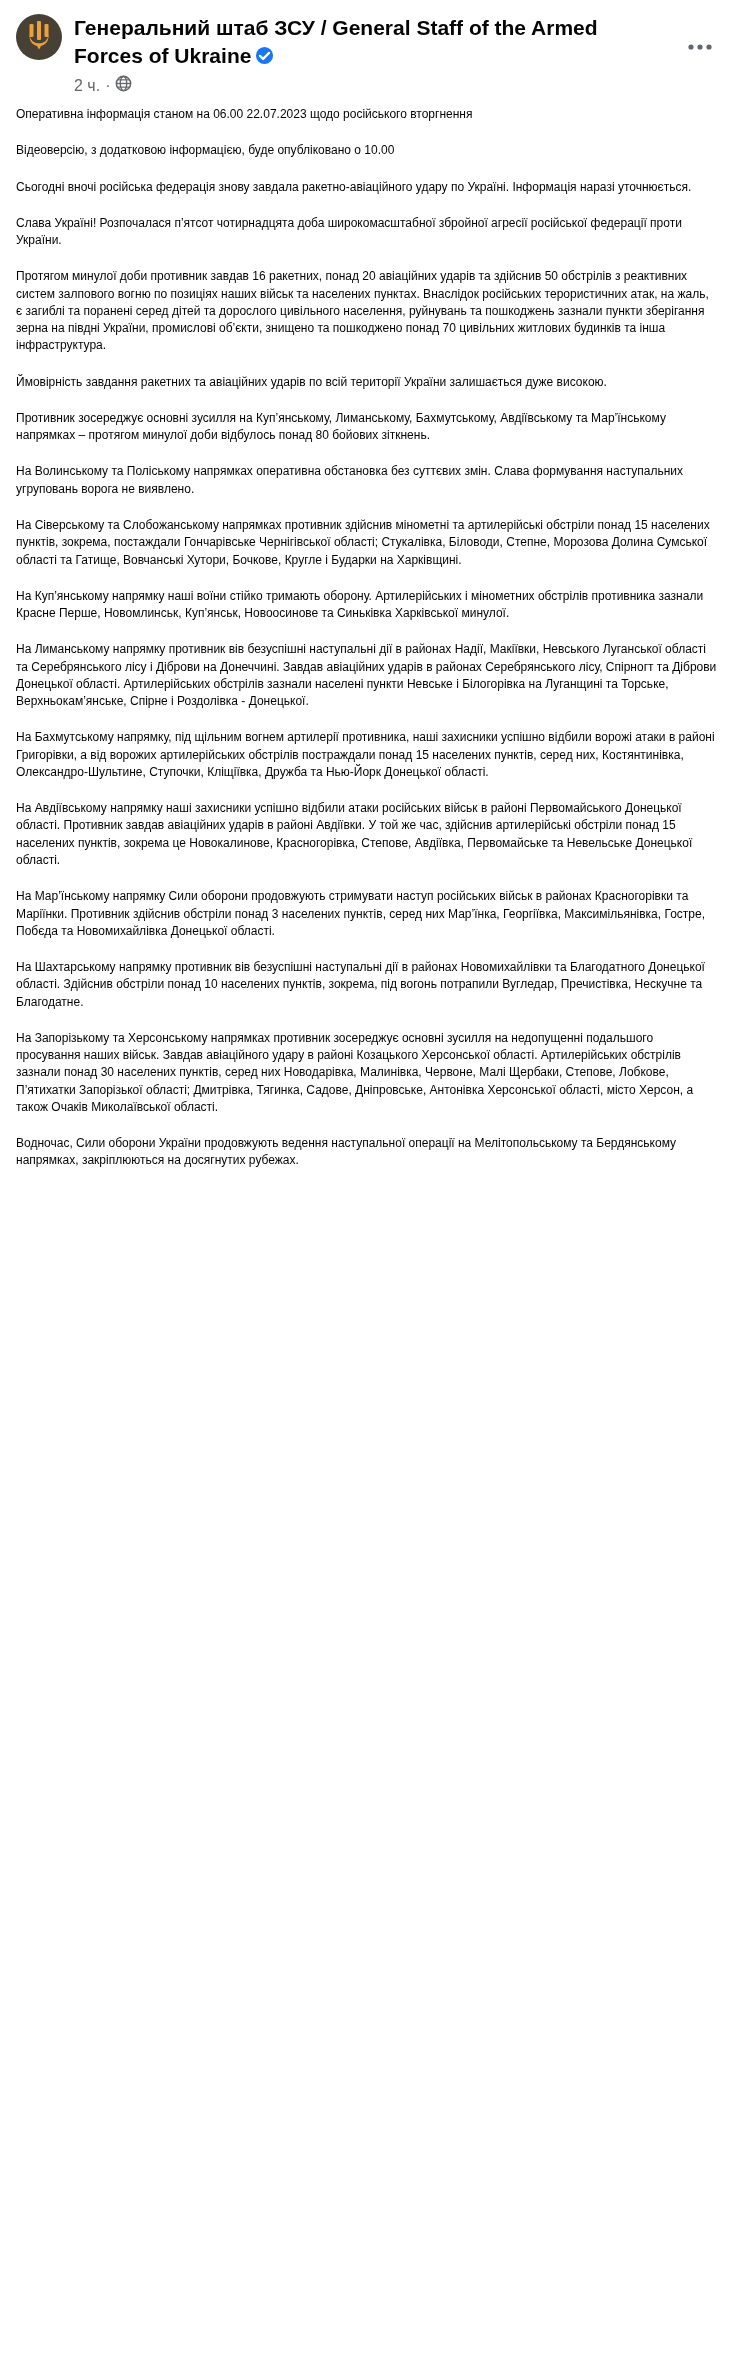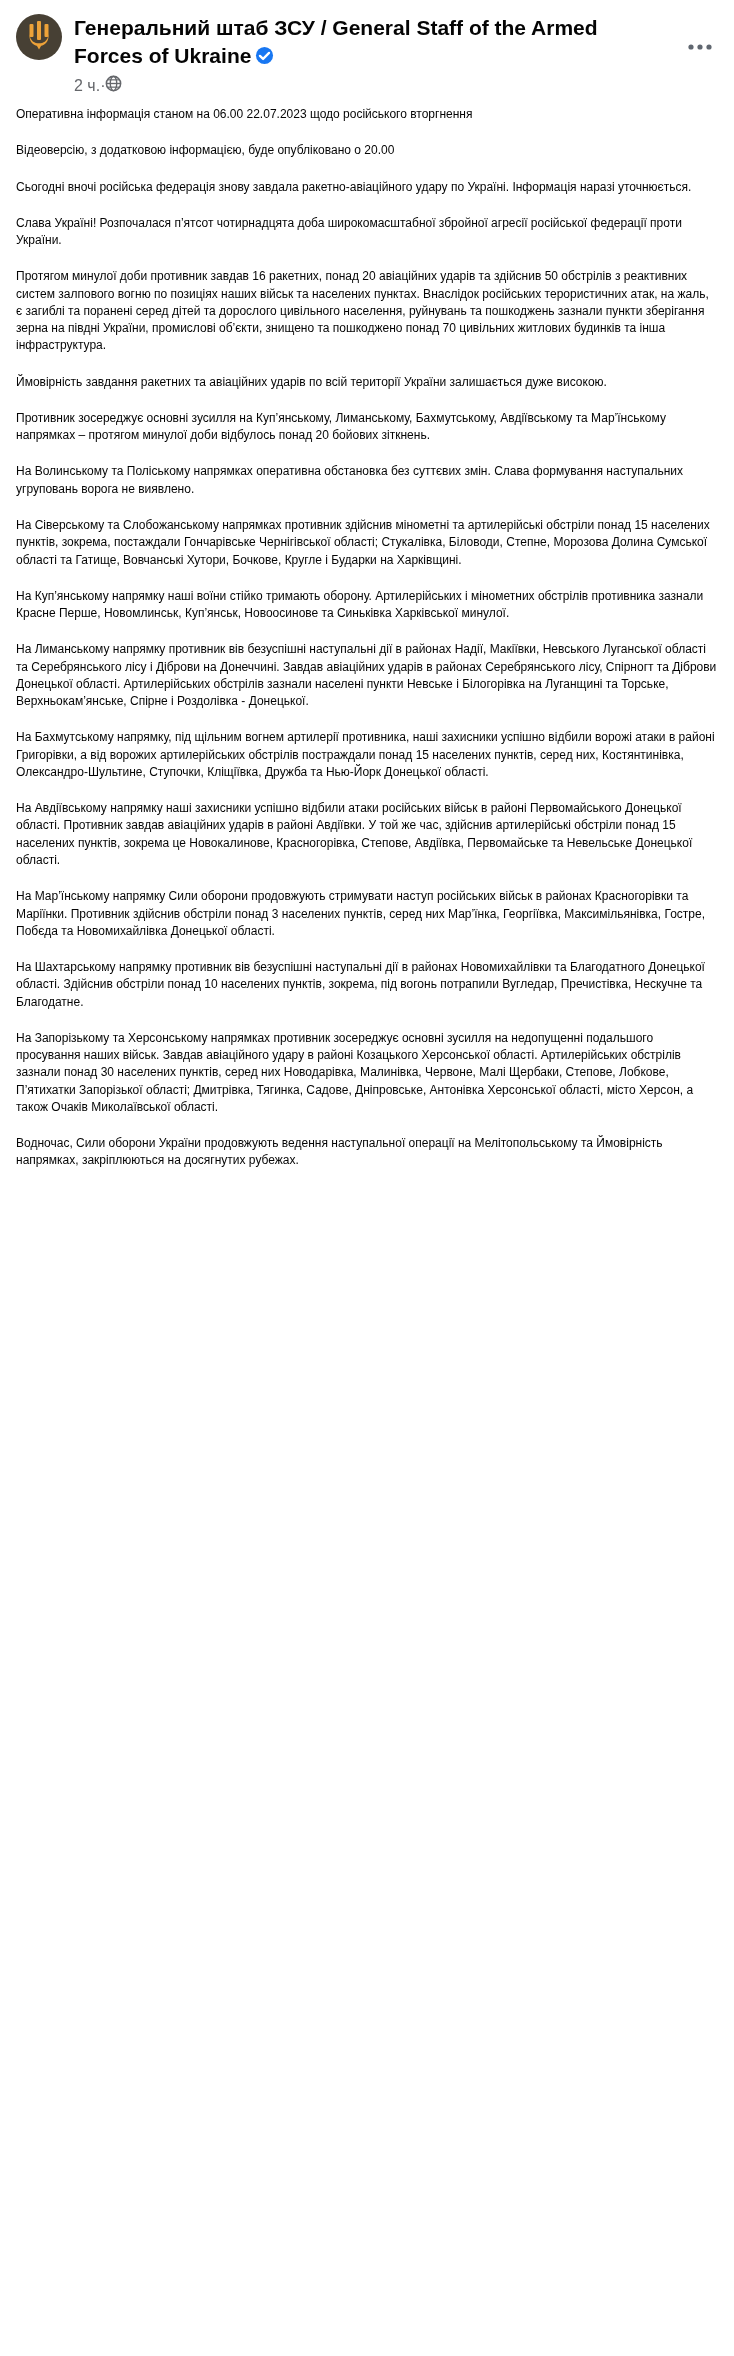--- a/index.html
+++ b/index.html
@@ -24,21 +24,21 @@
   .header-info { margin-left: 12px; flex: 1 1 auto; padding-right: 60px; }
   .page-name {
     font-weight: bold; font-size: 21px; line-height: 28px; color: #050505;
     cursor: pointer;
   }
   .verified {
     display: inline-block; vertical-align: -2px; margin-left: 4px;
   }
   .meta {
     margin-top: 3px; font-size: 16px; color: #65676b;
-    display: flex; align-items: center; 
+    display: flex; align-items: center; gap: 5px;
   }
   .meta .ts { cursor: pointer; }
   .options-btn {
     position: absolute; right: 0; top: 14px;
     width: 36px; height: 36px; border: none; background: transparent;
     display: flex; align-items: center; justify-content: center;
     border-radius: 50%; cursor: pointer; color: #606770;
   }
 
   
@@ -96,33 +96,33 @@
           <circle cx="13" cy="4" r="2.6" fill="#606770"></circle>
           <circle cx="22" cy="4" r="2.6" fill="#606770"></circle>
         </svg>
       </span>
     </button>
   </div>
 
   <div class="post-body">
     <div>
         <p class="post-par">Оперативна інформація станом на 06.00 22.07.2023 щодо російського вторгнення</p>
-        <p class="post-par">Відеоверсію, з додатковою інформацією, буде опубліковано о 20.00</p>
+        <p class="post-par">Відеоверсію, з додатковою інформацією, буде опубліковано о 10.00</p>
         <p class="post-par">Сьогодні вночі російська федерація знову завдала ракетно-авіаційного удару по Україні. Інформація наразі уточнюється.</p>
         <p class="post-par">Слава Україні! Розпочалася п’ятсот чотирнадцята доба широкомасштабної збройної агресії російської федерації проти України.</p>
         <p class="post-par">Протягом минулої доби противник завдав 16 ракетних, понад 20 авіаційних ударів та здійснив 50 обстрілів з реактивних систем залпового вогню по позиціях наших військ та населених пунктах. Внаслідок російських терористичних атак, на жаль, є загиблі та поранені серед дітей та дорослого цивільного населення, руйнувань та пошкоджень зазнали пункти зберігання зерна на півдні України, промислові об’єкти, знищено та пошкоджено понад 70 цивільних житлових будинків та інша інфраструктура.</p>
         <p class="post-par">Ймовірність завдання ракетних та авіаційних ударів по всій території України залишається дуже високою.</p>
-        <p class="post-par">Противник зосереджує основні зусилля на Куп’янському, Лиманському, Бахмутському, Авдіївському та Мар’їнському напрямках – протягом минулої доби відбулось понад 20 бойових зіткнень.</p>
+        <p class="post-par">Противник зосереджує основні зусилля на Куп’янському, Лиманському, Бахмутському, Авдіївському та Мар’їнському напрямках – протягом минулої доби відбулось понад 80 бойових зіткнень.</p>
         <p class="post-par">На Волинському та Поліському напрямках оперативна обстановка без суттєвих змін. Слава формування наступальних угруповань ворога не виявлено.</p>
         <p class="post-par">На Сіверському та Слобожанському напрямках противник здійснив мінометні та артилерійські обстріли понад 15 населених пунктів, зокрема, постаждали Гончарівське Чернігівської області; Стукалівка, Біловоди, Степне, Морозова Долина Сумської області та Гатище, Вовчанські Хутори, Бочкове, Кругле і Бударки на Харківщині.</p>
         <p class="post-par">На Куп’янському напрямку наші воїни стійко тримають оборону. Артилерійських і мінометних обстрілів противника зазнали Красне Перше, Новомлинськ, Куп’янськ, Новоосинове та Синьківка Харківської минулої.</p>
         <p class="post-par">На Лиманському напрямку противник вів безуспішні наступальні дії в районах Надії, Макіївки, Невського Луганської області та Серебрянського лісу і Діброви на Донеччині. Завдав авіаційних ударів в районах Серебрянського лісу, Спірногт та Діброви Донецької області. Артилерійських обстрілів зазнали населені пункти Невське і Білогорівка на Луганщині та Торське, Верхньокам’янське, Спірне і Роздолівка - Донецької.</p>
         <p class="post-par">На Бахмутському напрямку, під щільним вогнем артилерії противника, наші захисники успішно відбили ворожі атаки в районі Григорівки, а від ворожих артилерійських обстрілів постраждали понад 15 населених пунктів, серед них, Костянтинівка, Олександро-Шультине, Ступочки, Кліщіївка, Дружба та Нью-Йорк Донецької області.</p>
         <p class="post-par">На Авдіївському напрямку наші захисники успішно відбили атаки російських військ в районі Первомайського Донецької області. Противник завдав авіаційних ударів в районі Авдіївки. У той же час, здійснив артилерійські обстріли понад 15 населених пунктів, зокрема це Новокалинове, Красногорівка, Степове, Авдіївка, Первомайське та Невельське Донецької області.</p>
         <p class="post-par">На Мар’їнському напрямку Сили оборони продовжують стримувати наступ російських військ в районах Красногорівки та Маріїнки. Противник здійснив обстріли понад 3 населених пунктів, серед них Мар’їнка, Георгіївка, Максимільянівка, Гостре, Побєда та Новомихайлівка Донецької області.</p>
         <p class="post-par">На Шахтарському напрямку противник вів безуспішні наступальні дії в районах Новомихайлівки та Благодатного Донецької області. Здійснив обстріли понад 10 населених пунктів, зокрема, під вогонь потрапили Вугледар, Пречистівка, Нескучне та Благодатне.</p>
         <p class="post-par">На Запорізькому та Херсонському напрямках противник зосереджує основні зусилля на недопущенні подальшого просування наших військ. Завдав авіаційного удару в районі Козацького Херсонської області. Артилерійських обстрілів зазнали понад 30 населених пунктів, серед них Новодарівка, Малинівка, Червоне, Малі Щербаки, Степове, Лобкове, П’ятихатки Запорізької області; Дмитрівка, Тягинка, Садове, Дніпровське, Антонівка Херсонської області, місто Херсон, а також Очаків Миколаївської області.</p>
-        <p class="post-par">Водночас, Сили оборони України продовжують ведення наступальної операції на Мелітопольському та Ймовірність напрямках, закріплюються на досягнутих рубежах.</p>
+        <p class="post-par">Водночас, Сили оборони України продовжують ведення наступальної операції на Мелітопольському та Бердянському напрямках, закріплюються на досягнутих рубежах.</p>
       </div>
 
   </div>
 
 </div>
 
 </body></html>

